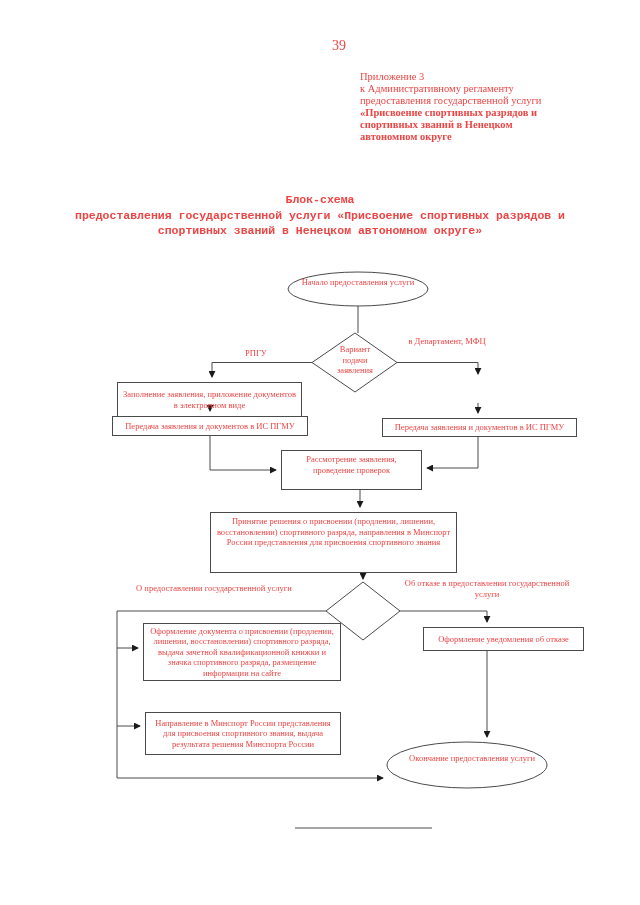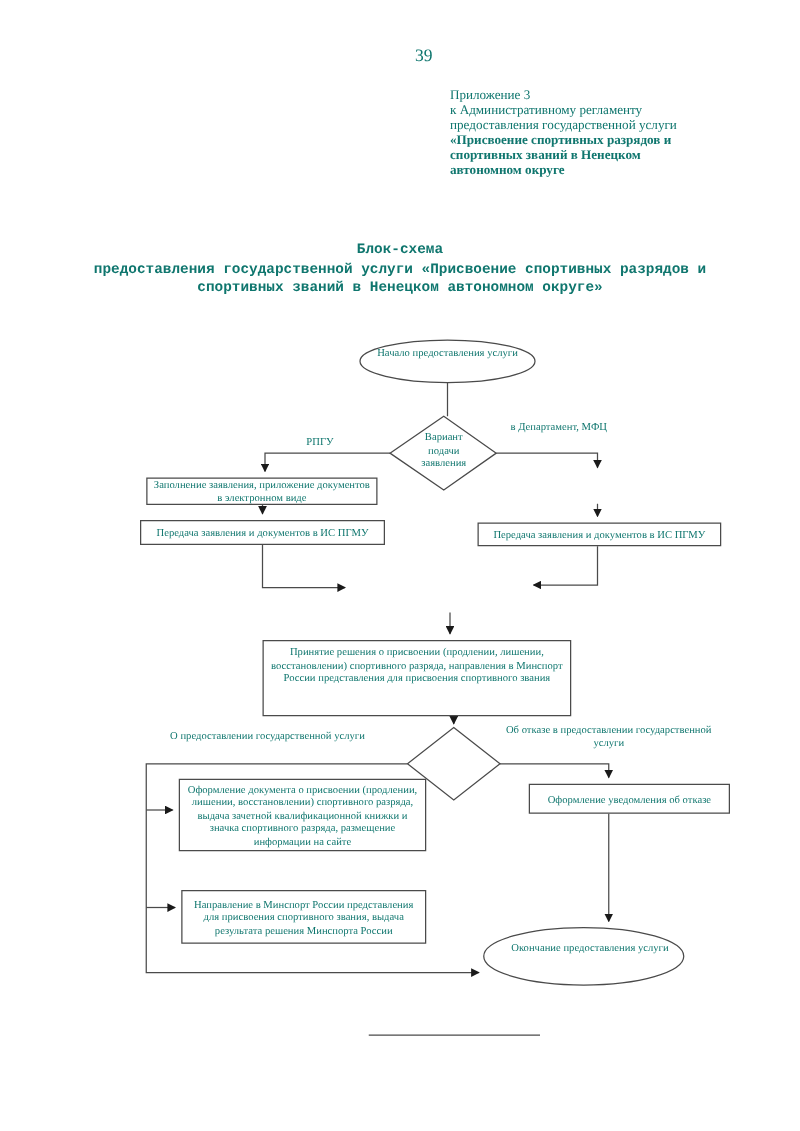--- a/index.html
+++ b/index.html
@@ -1,19 +1,19 @@
 <!DOCTYPE html>
 <html><head>
 <meta charset="utf-8">
 <style>
   html,body { margin:0; padding:0; background:#e8e8e8; }
   .page {
     position:relative; width:640px; height:905px; margin:0 auto;
     background:#ffffff; overflow:hidden;
-    font-family:"Liberation Serif", serif; color:#0f766e;
+    font-family:"Liberation Serif", serif; color:#ef4444;
   }
   .page-number { position:absolute; left:332px; top:38px; font-size:14px; }
   .appendix { position:absolute; left:360px; top:71px; width:235px; font-size:10.5px; line-height:11.9px; }
   .appendix .bold { font-weight:bold; }
   .doc-title { position:absolute; left:0; top:192px; width:640px; text-align:center;
                font-size:11.5px; font-weight:bold; line-height:15.5px;font-family:Liberation Mono, monospace; }
   .chart-svg { position:absolute; left:0; top:0; }
   .rect-node {
     position:absolute; box-sizing:border-box; border:1px solid #4a4a4a;
     display:flex; align-items:center; justify-content:center;
@@ -74,27 +74,28 @@
   </svg>
 
   <div class="float-label" style="left:293px; top:277px; width:130px;">Начало предоставления услуги</div>
 
   <div class="float-label" style="left:329px; top:344px; width:52px;">Вариант подачи заявления</div>
 
   <div class="float-label" style="left:228px; top:338px; width:56px;margin-top:10px;">РПГУ</div>
 
   <div class="float-label" style="left:393px; top:336px; width:108px;">в Департамент, МФЦ</div>
 
-  <div class="rect-node" style="left:117px; top:382px; width:185px; height:22px;">Заполнение заявления, приложение документов в электронном виде</div>
+  <div class="rect-node" style="left:117px; top:382px; width:185px; height:35px;">Заполнение заявления, приложение документов в электронном виде</div>
 
 
   <div class="rect-node" style="left:112px; top:416px; width:196px; height:20px;">Передача заявления и документов в ИС ПГМУ</div>
 
   <div class="rect-node" style="left:382px; top:418px; width:195px; height:19px;">Передача заявления и документов в ИС ПГМУ</div>
 
+  <div class="rect-node top-align" style="left:281px; top:450px; width:141px; height:40px;">Рассмотрение заявления, проведение проверок</div>
 
   <div class="rect-node top-align" style="left:210px; top:512px; width:247px; height:61px; padding-left:5px; padding-right:5px;">Принятие решения о присвоении (продлении, лишении, восстановлении) спортивного разряда, направления в Минспорт России представления для присвоения спортивного звания</div>
 
   <div class="float-label" style="left:118px; top:583px; width:192px;">О предоставлении государственной услуги</div>
 
   <div class="float-label" style="left:399px; top:578px; width:176px;">Об отказе в предоставлении государственной услуги</div>
 
   <div class="rect-node" style="left:143px; top:623px; width:198px; height:58px;">Оформление документа о присвоении (продлении, лишении, восстановлении) спортивного разряда, выдача зачетной квалификационной книжки и значка спортивного разряда, размещение информации на сайте</div>
 
   <div class="rect-node" style="left:145px; top:712px; width:196px; height:43px;">Направление в Минспорт России представления для присвоения спортивного звания, выдача результата решения Минспорта России</div>

